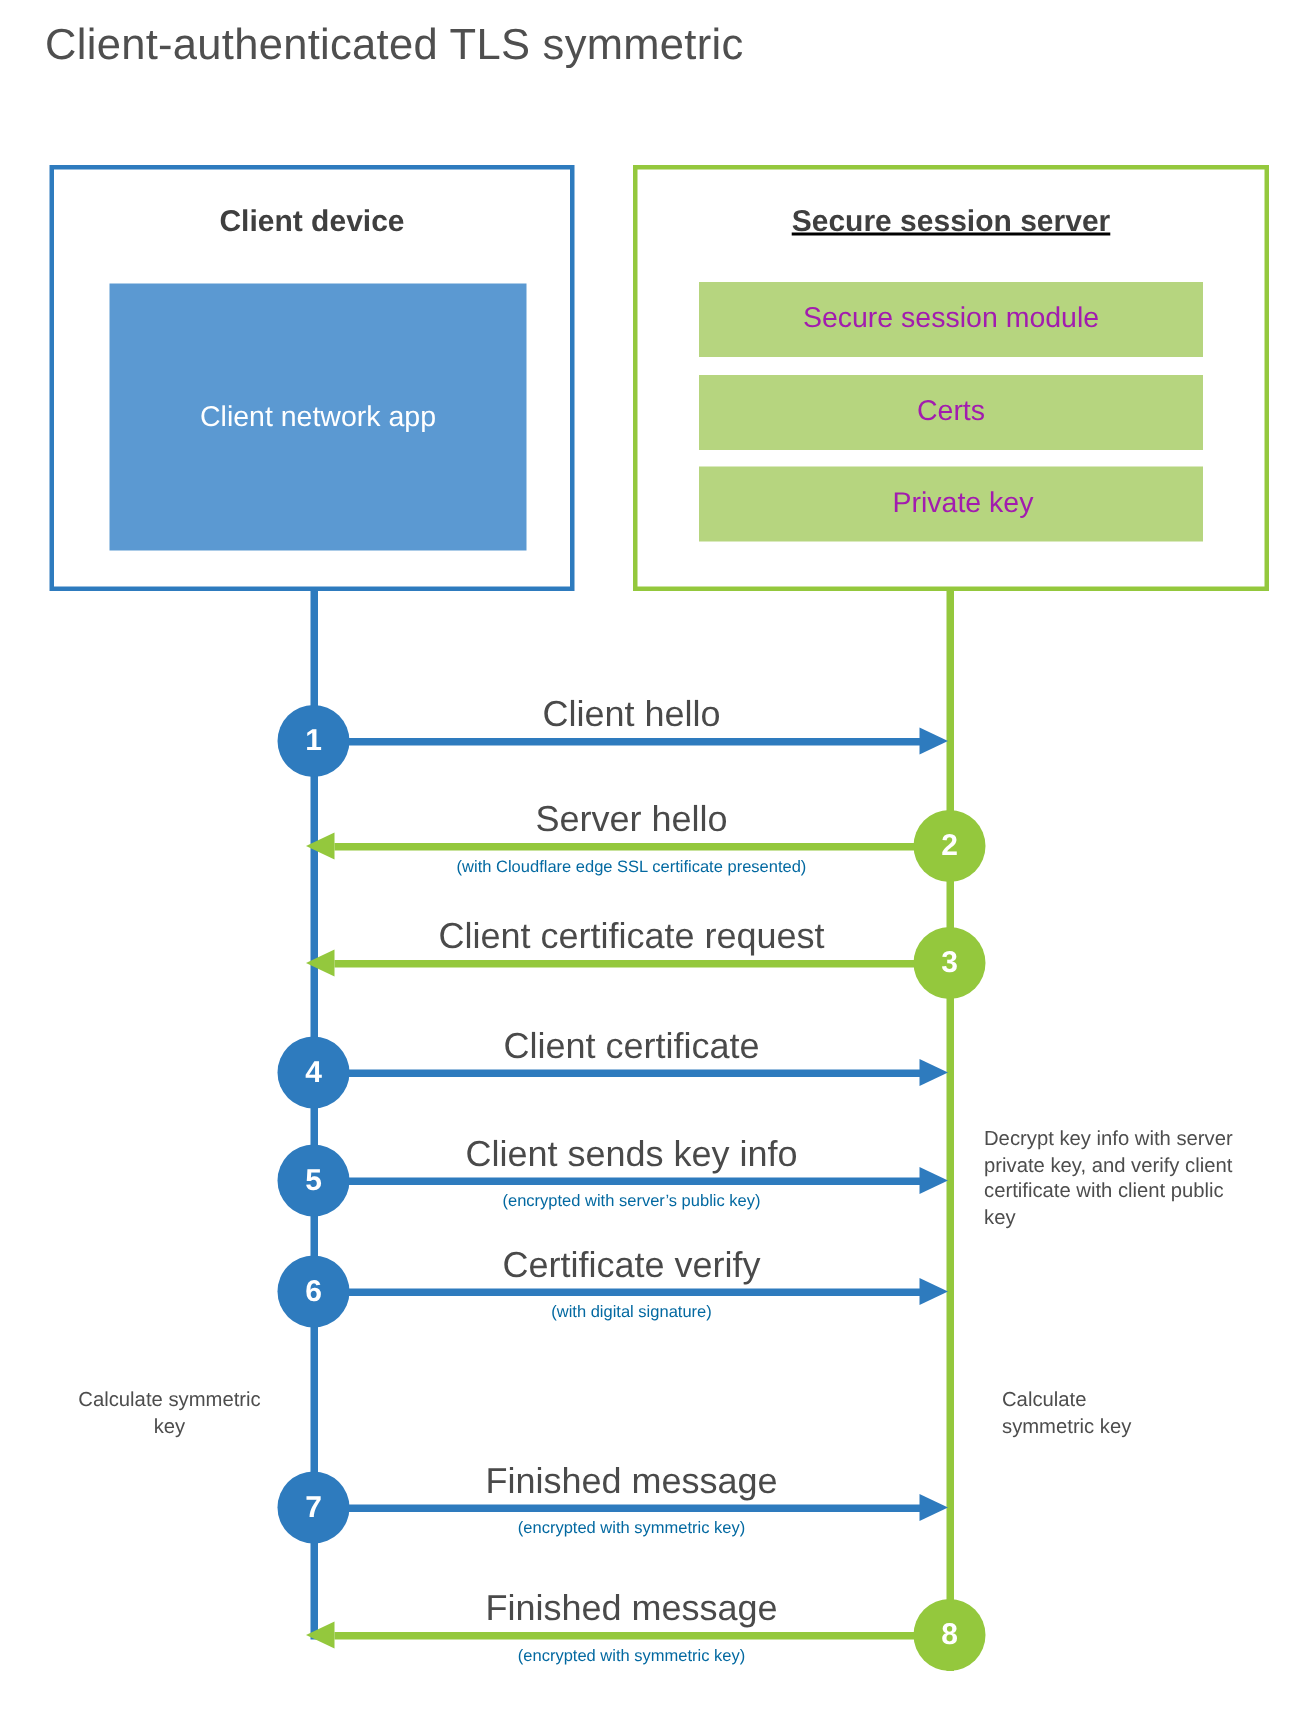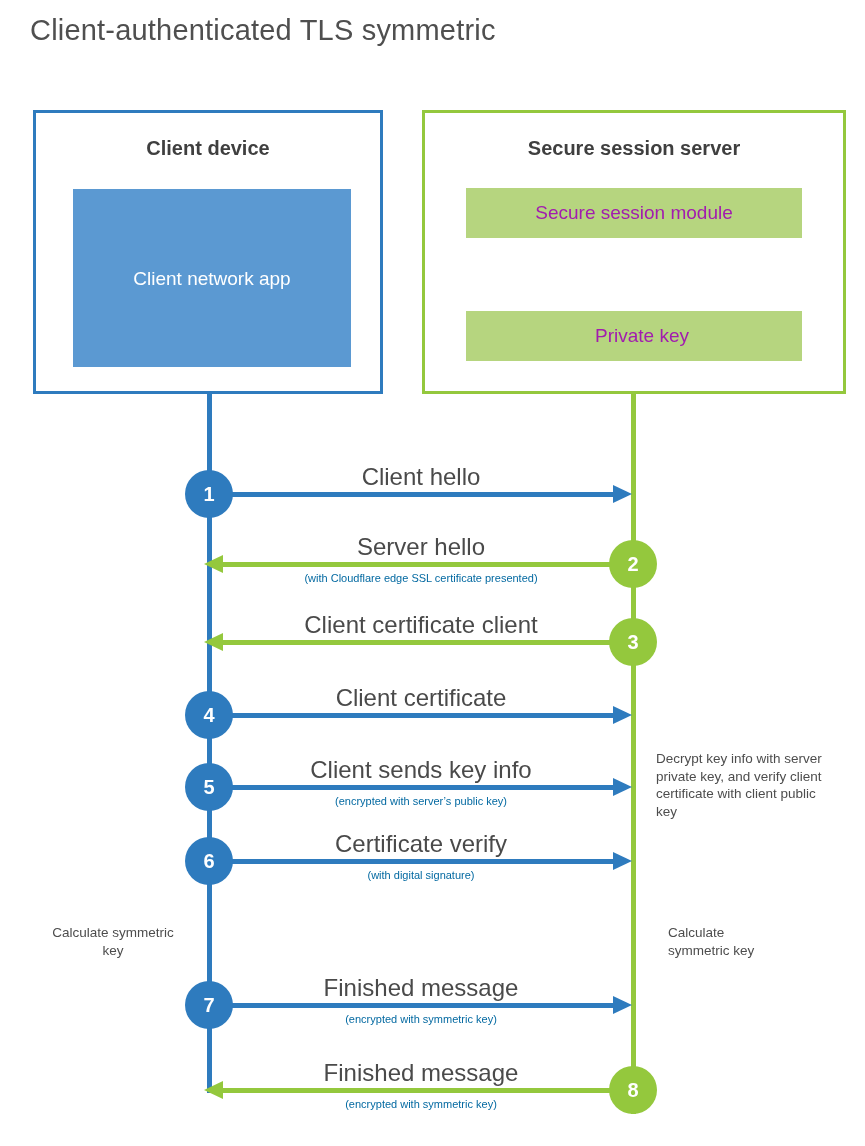--- a/index.html
+++ b/index.html
@@ -16,21 +16,21 @@
     width: 865px; height: 1146px; position: relative;
     font-family: "Liberation Sans", "DejaVu Sans", sans-serif;
   }
   .title {
     position: absolute; left: 30px; top: 14px;
     font-size: 29px; font-weight: 300; color: #4f4f4f; letter-spacing: 0.2px;
   }
   
   .entity-box { position: absolute; top: 110px; height: 284px; background: #fff; }
   .client-box { left: 33px; width: 350px; border: 3px solid var(--blue); }
-  .server-box { left: 422px; width: 424px; border: 3px solid var(--green); }
+  .server-box { left: 422px; width: 424px; border: 3px solid var(--green); text-decoration: underline; }
   .entity-title {
     margin-top: 24px; text-align: center;
     font-size: 20px; font-weight: bold; color: var(--text-dark);
   }
   .inner-app {
     position: absolute; left: 37px; top: 76px; width: 278px; height: 178px;
     background: var(--blue-fill); color: #ffffff; font-size: 19px;
     display: flex; align-items: center; justify-content: center; text-align: center;
   }
   .inner-app span { width: 170px; line-height: 27px; }
@@ -85,38 +85,39 @@
 <div class="entity-box client-box">
   <div class="entity-title">Client device</div>
   <div class="inner-app">
     <span>Client network app</span>
   </div>
 </div>
 
 <div class="entity-box server-box">
   <div class="entity-title">Secure session server</div>
   <div class="module-bar bar-0">Secure session module</div>
+  <div class="module-bar bar-1">Certs</div>
   <div class="module-bar bar-2">Private key</div>
 </div>
 
 <div class="vline vline-blue"></div>
 <div class="vline vline-green"></div>
 
 <div class="msg-label" style="top:463px">Client hello</div>
 <div class="arrow-line line-blue" style="top:492px"></div>
 <div class="arrow-head head-right" style="top:485px"></div>
 <div class="circle c-blue" style="top:470px">1</div>
 
 <div class="msg-label" style="top:533px">Server hello</div>
 <div class="arrow-line line-green" style="top:562px"></div>
 <div class="arrow-head head-left" style="top:555px"></div>
 <div class="circle c-green" style="top:540px">2</div>
 <div class="msg-sub" style="top:572px">(with Cloudflare edge SSL certificate presented)</div>
 
-<div class="msg-label" style="top:611px">Client certificate client</div>
+<div class="msg-label" style="top:611px">Client certificate request</div>
 <div class="arrow-line line-green" style="top:640px"></div>
 <div class="arrow-head head-left" style="top:633px"></div>
 <div class="circle c-green" style="top:618px">3</div>
 
 <div class="msg-label" style="top:684px">Client certificate</div>
 <div class="arrow-line line-blue" style="top:713px"></div>
 <div class="arrow-head head-right" style="top:706px"></div>
 <div class="circle c-blue" style="top:691px">4</div>
 
 <div class="msg-label" style="top:756px">Client sends key info</div>

